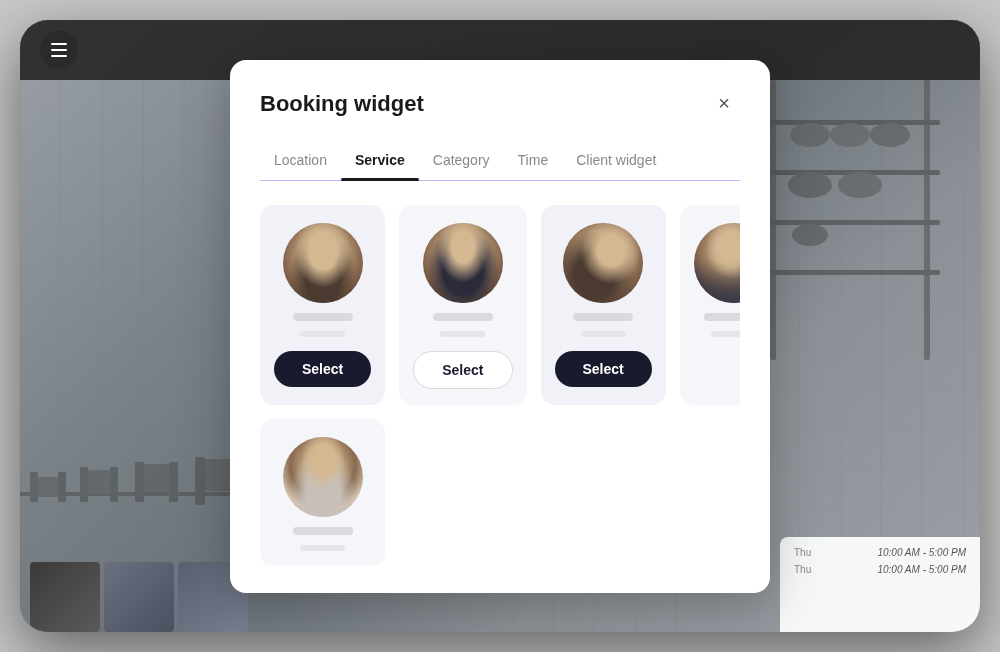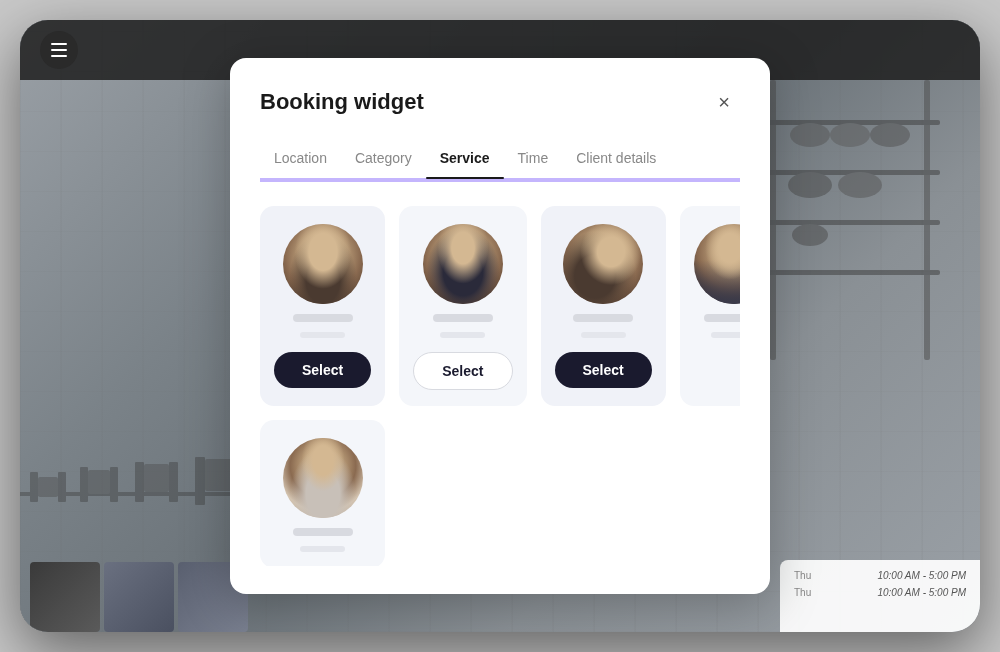--- a/index.html
+++ b/index.html
@@ -78,21 +78,21 @@
       background: white;
       border-radius: 1px;
       display: block;
     }
 
     
     .schedule-bar {
       position: absolute;
       bottom: 0; right: 0;
       width: 200px;
-      height: 72px;
+      height: 95px;
       background: rgba(255,255,255,0.92);
       padding: 10px 14px;
       border-radius: 8px 0 0 0;
     }
 
     .schedule-row {
       display: flex;
       justify-content: space-between;
       font-size: 11px;
       color: #555;
@@ -185,21 +185,21 @@
       color: #555;
       border: none;
       background: none;
       border-radius: 50%;
     }
 
     
     .tabs {
       display: flex;
       gap: 0;
-      border-bottom: 4px solid #c4b5fd;
+      border-bottom: 1px solid #c4b5fd;
       margin-bottom: 24px;
     }
 
     .tab {
       padding: 8px 14px 12px;
       font-size: 14px;
       color: #888;
       cursor: pointer;
       position: relative;
       white-space: nowrap;
@@ -463,24 +463,24 @@
   <div class="modal-overlay">
     <div class="modal">
 
       <div class="modal-header">
         <h2 class="modal-title">Booking widget</h2>
         <button class="close-btn">×</button>
       </div>
 
       <div class="tabs">
         <div class="tab">Location</div>
+        <div class="tab active">Service</div>
         <div class="tab">Category</div>
-        <div class="tab active">Service</div>
         <div class="tab">Time</div>
-        <div class="tab">Client details</div>
+        <div class="tab">Client widget</div>
       </div>
 
       <div class="cards-grid">
 
         <div class="service-card selected">
           <div class="card-image img-weights"></div>
           <div class="card-line"></div>
           <div class="card-line-short"></div>
           <button class="select-btn dark">Select</button>
         </div>

